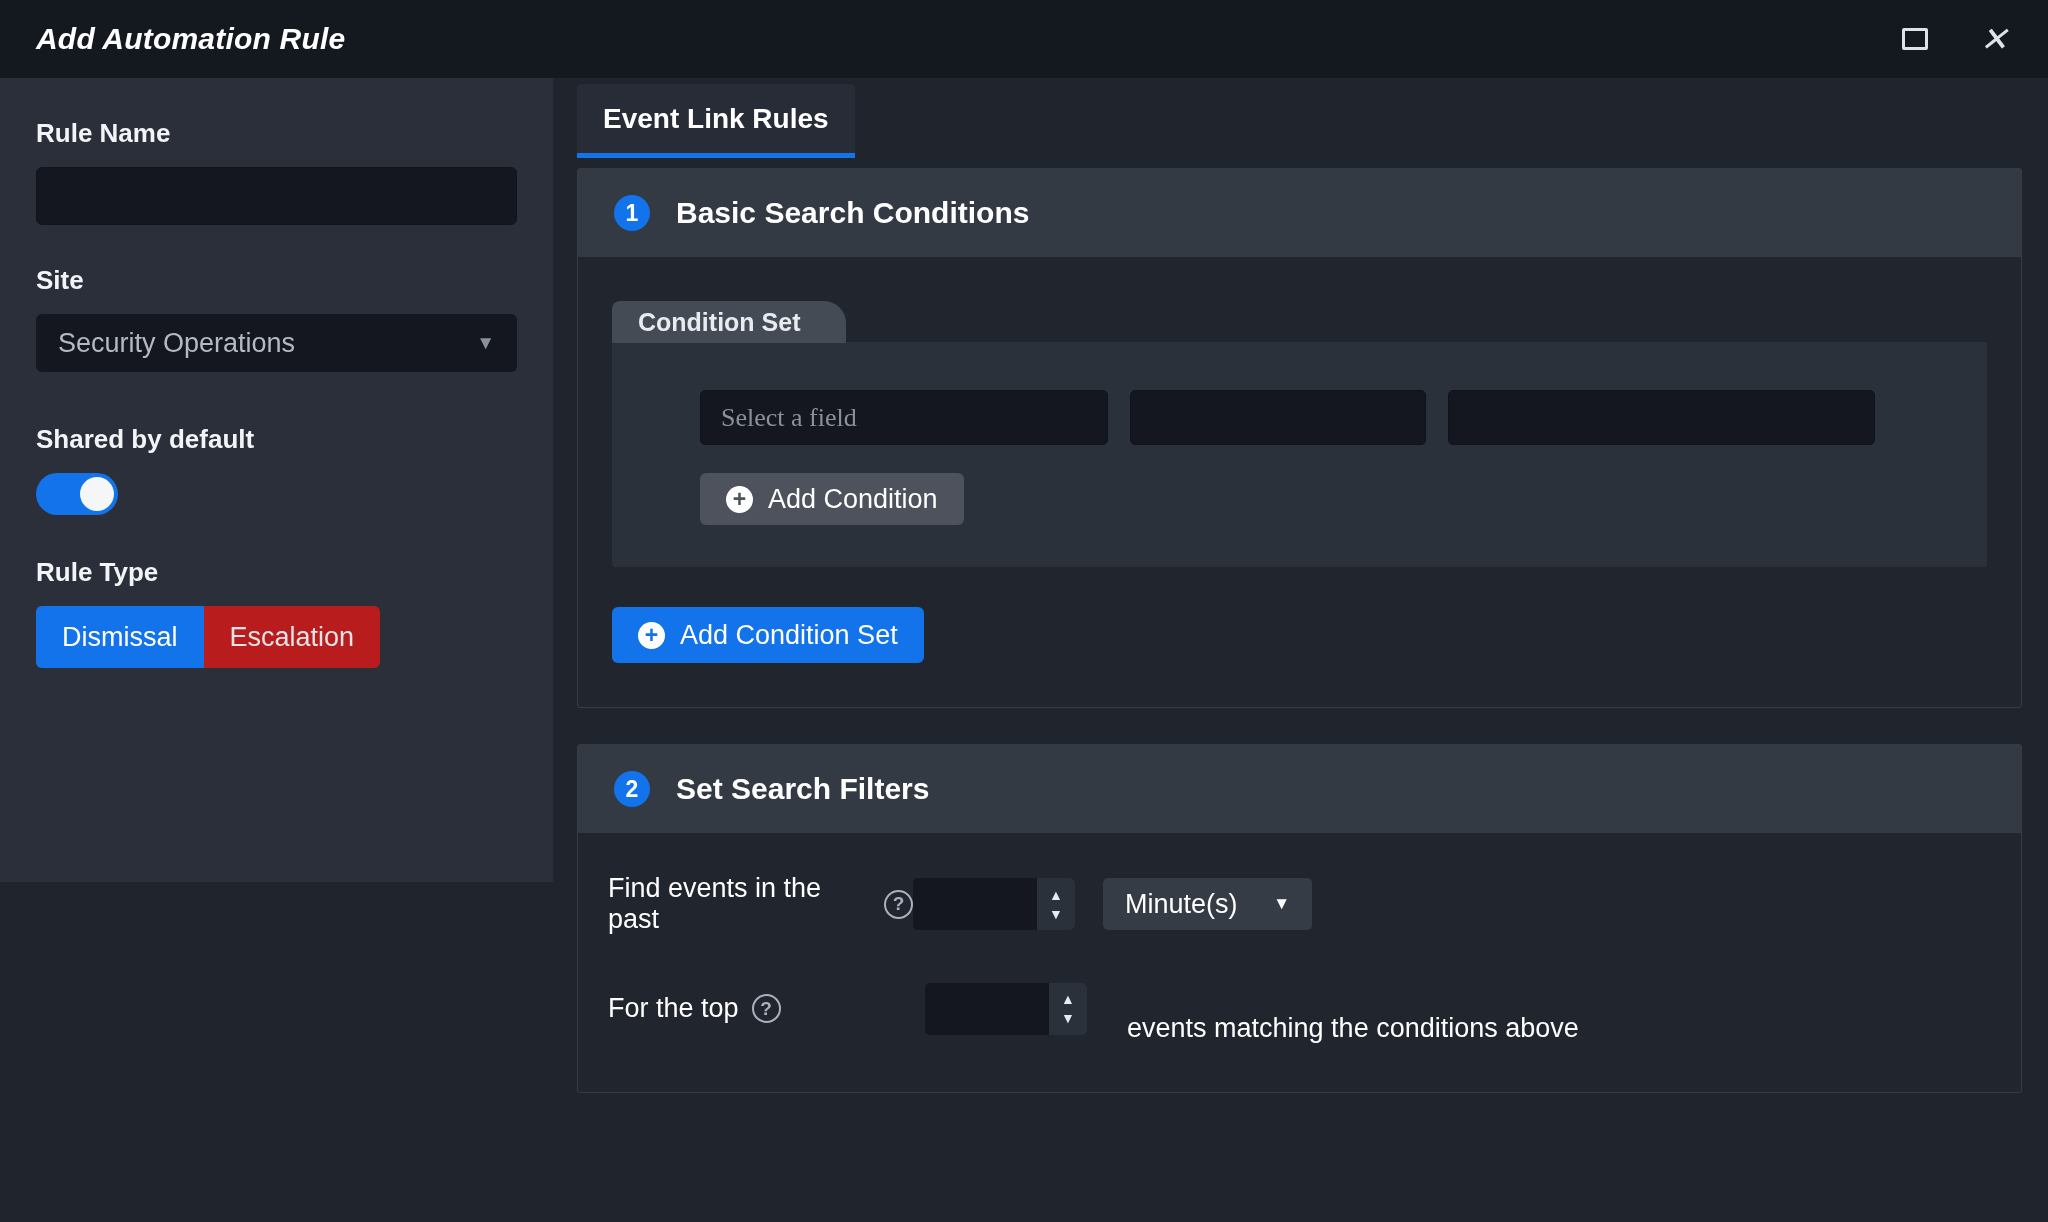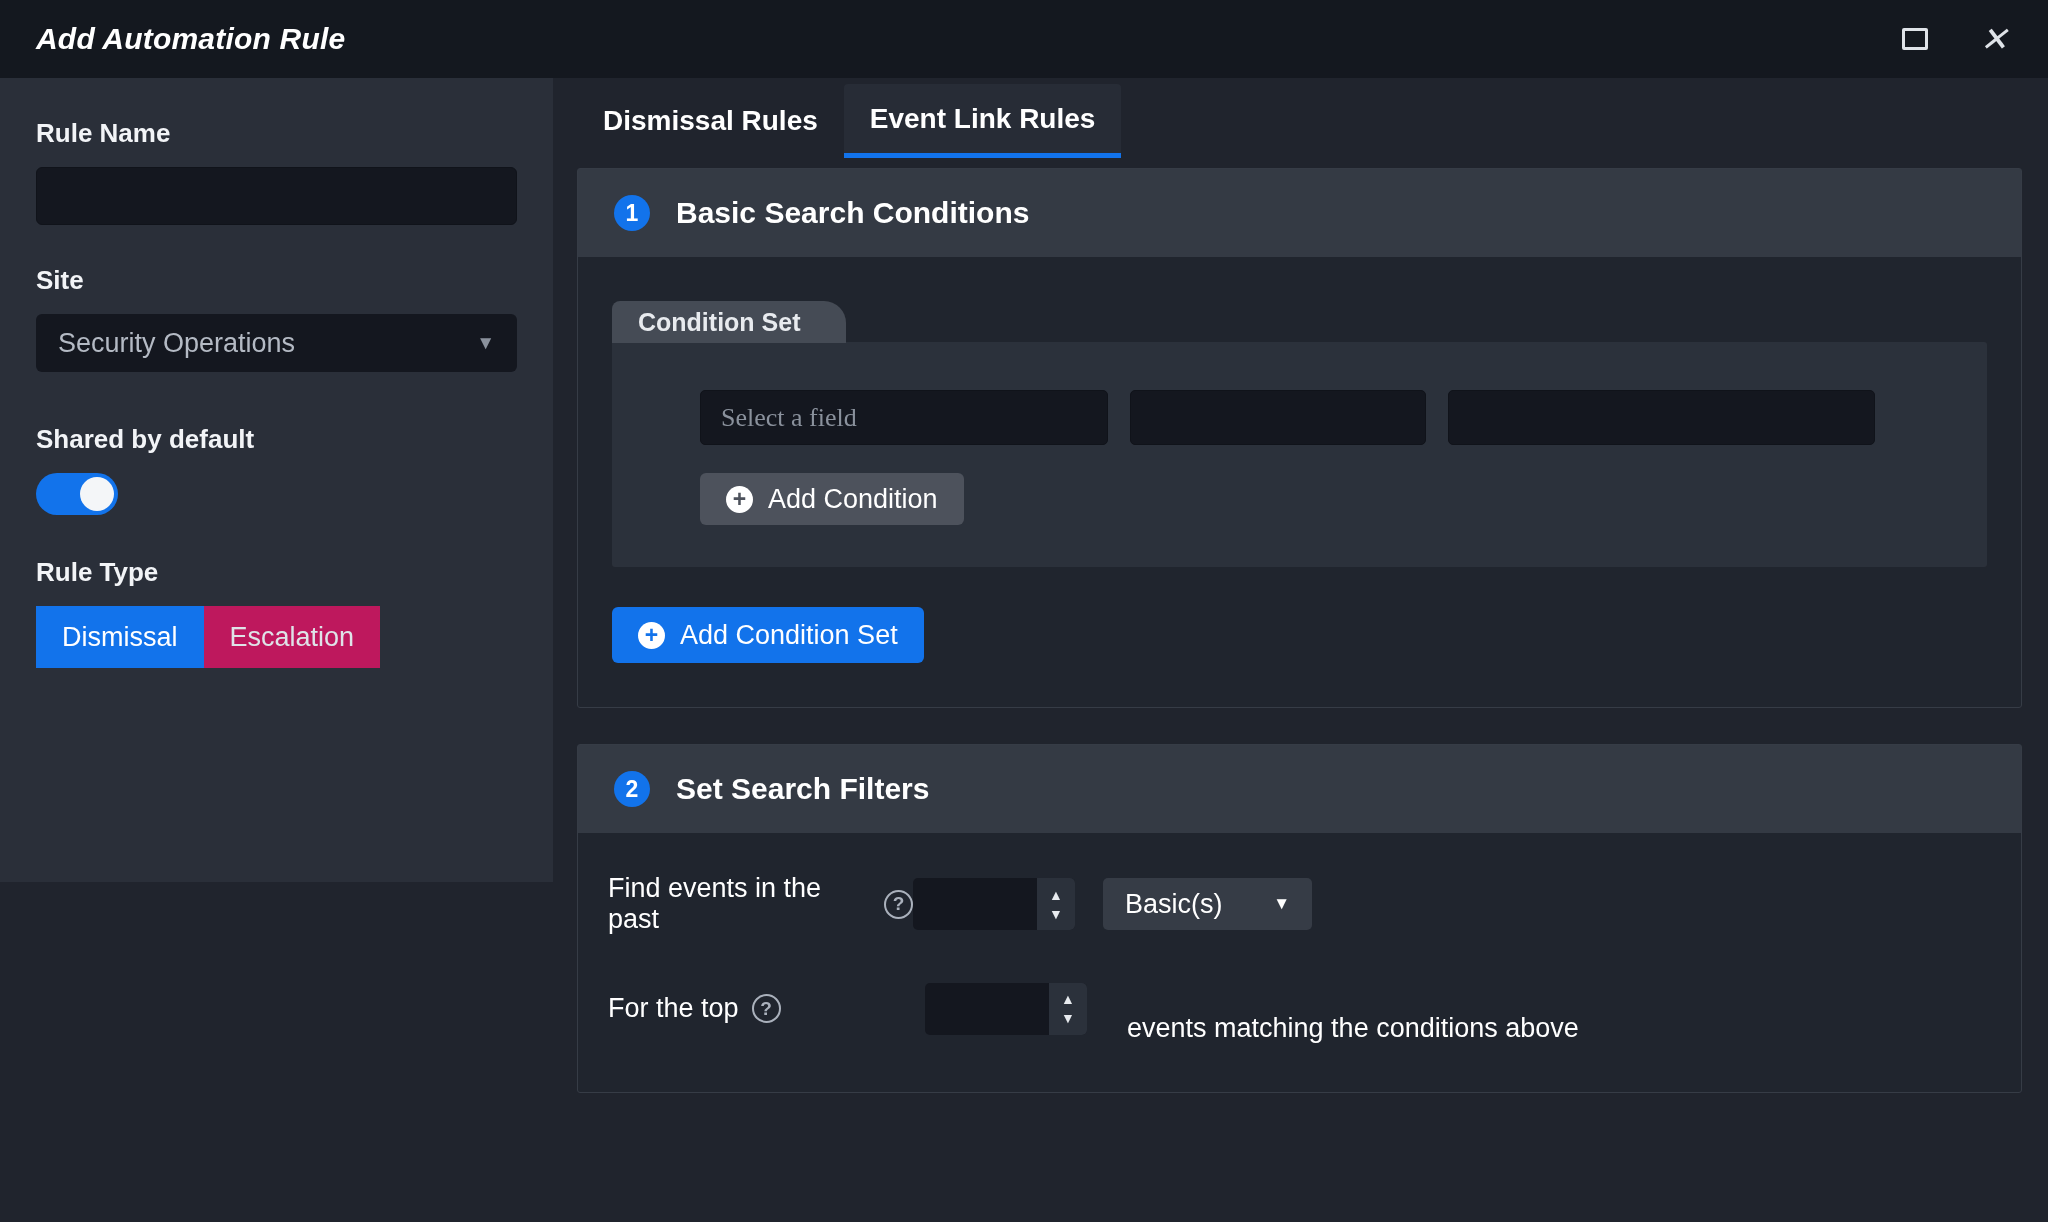--- a/index.html
+++ b/index.html
@@ -97,22 +97,22 @@
   .toggle-knob {
     position: absolute;
     top: 4px; right: 4px;
     width: 34px; height: 34px;
     border-radius: 50%;
     background: #f4f6f8;
   }
 
   .segmented {
     display: inline-flex;
-    background: #be185d;
-    border-radius: 0;
+    background: #b91c1c;
+    border-radius: 6px;
     overflow: hidden;
   }
   .segment {
     height: 62px;
     display: flex;
     align-items: center;
     padding: 0 26px;
     font-size: 27px;
     color: #dfe3e8;
     cursor: pointer;
@@ -359,21 +359,20 @@
     <div class="segmented">
       <div class="segment selected">Dismissal</div>
       <div class="segment">Escalation</div>
     </div>
 
   </div>
 
   <div class="main">
 
     <div class="tabs">
-      <div class="tab">Dismissal Rules</div>
       <div class="tab active">Event Link Rules</div>
     </div>
 
     <div class="panel">
       <div class="panel-header">
         <div class="step-badge">1</div>
         <div class="panel-title">Basic Search Conditions</div>
       </div>
       <div class="panel-body">
 
@@ -413,21 +412,21 @@
             <span class="help-icon">?</span>
           </div>
           <div class="stepper">
             <input type="text" value="" style="">
             <div class="stepper-arrows">
               <span>▲</span>
               <span>▼</span>
             </div>
           </div>
           <div class="unit-select">
-            <span class="unit-value">Basic(s)</span>
+            <span class="unit-value">Minute(s)</span>
             <span class="unit-chevron">▼</span>
           </div>
         </div>
 
         <div class="filter-row">
           <div class="filter-label">
             <span>For the top</span>
             <span class="help-icon">?</span>
           </div>
           <div class="stepper">

